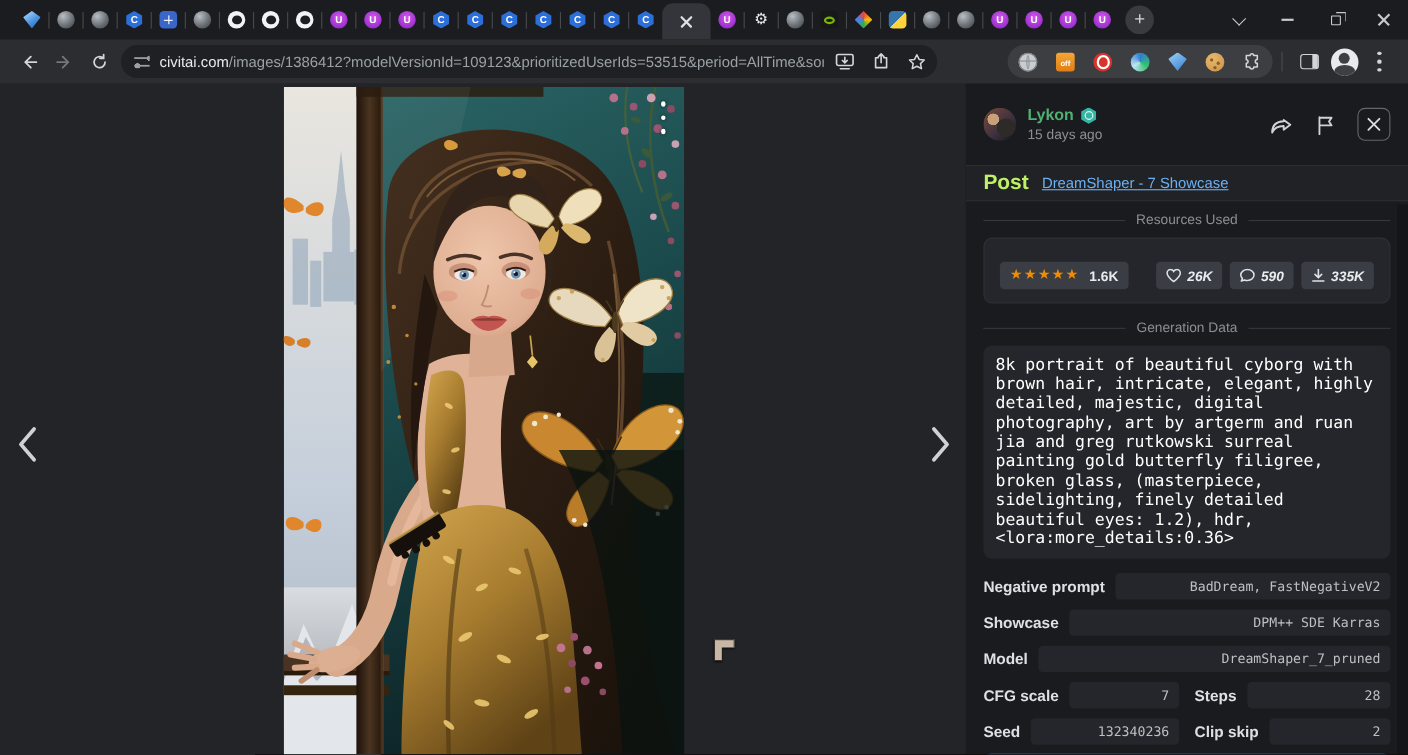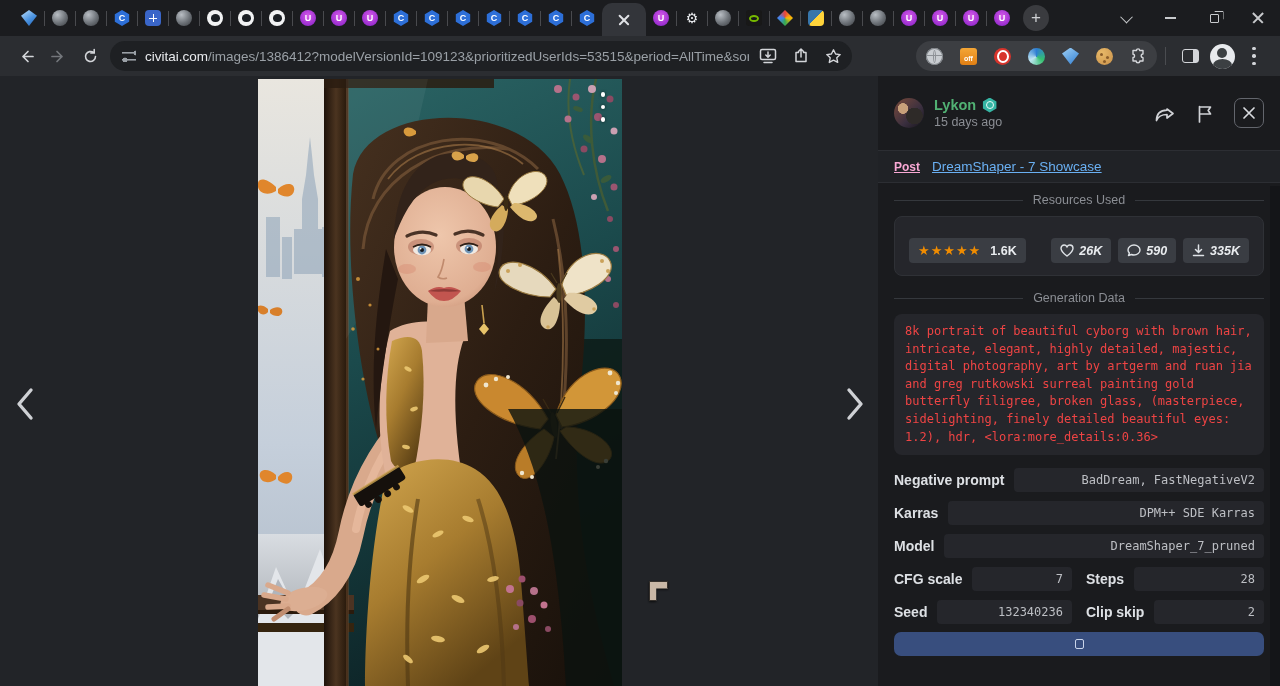--- a/index.html
+++ b/index.html
@@ -101,41 +101,41 @@
                  linear-gradient(135deg,#7a4a3a,#3a2f3f 60%,#16141a); }
   #authmeta { margin-left:10px; }
   #authname { display:flex; align-items:center; gap:6px; font-size:14.5px; font-weight:bold; }
   .verified { width:15px; height:15px; background:#35b5a4; clip-path:polygon(50% 0,95% 26%,95% 74%,50% 100%,5% 74%,5% 26%); display:flex; align-items:center; justify-content:center; }
   .verified::before { content:""; width:6px; height:6px; border:1.8px solid #e9fbf7; border-radius:50%; }
   #authtime { font-size:12.5px; color:#8b8e94; margin-top:2px; }
   #headicons { margin-left:auto; display:flex; align-items:center; gap:20px; }
   .hbtn { display:flex; align-items:center; justify-content:center; }
   #closebtn { width:30px; height:30px; border:1px solid #63666d; border-radius:7px; }
   #postrow { height:33px; background:#202226; border-top:1px solid #2c2e33; border-bottom:1px solid #2c2e33; display:flex; align-items:center; padding:0 16px; gap:12px; }
-  #postlabel { font-size:12px; font-weight:bold; color:#f9a8d4;text-decoration:underline; }
+  #postlabel { font-size:19px; font-weight:bold; color:#bef264; }
   #postlink { font-size:13.5px; text-decoration:underline; }
   #pbody { padding:0 16px; }
   .divider { display:flex; align-items:center; gap:10px; margin:10px 0 9px;justify-content:center; }
   .divider .ln { flex:1; height:1px; background:#35383d; }
   .divider .lb { font-size:12.5px; color:#8b8e94; }
   .card { background:#25262b; border:1px solid #2f3136; border-radius:8px; padding:11px 14px 12px; }
   .cardtop { display:flex; align-items:center; justify-content:space-between; }
   #resname { font-size:15.5px; font-weight:bold; color:#eceef1; }
   .badge { font-size:10.5px; font-weight:bold; letter-spacing:.3px; color:#a5d8ff; background:#1d3a5c; border-radius:4px; padding:3px 9px 4px; }
   .cardstats { display:flex; align-items:center; margin-top:10px; }
   .pill { height:25px; background:#3a3d43; border-radius:4px; display:flex; align-items:center; padding:0 9px; gap:5px; font-size:12.5px; font-weight:bold; color:#e9ecef; }
   .star { color:#f08c00; font-size:13px; font-family:"DejaVu Sans", sans-serif; letter-spacing:1px; }
   #ratecount { margin-left:4px; }
   .statgroup { margin-left:auto; display:flex; gap:7px;font-style:italic; }
   #promptrow { display:flex; align-items:center; margin-top:3px; }
   #promptlabel { font-size:16px; font-weight:bold; color:#eceef1; }
   #txtbadge { margin-left:9px; font-size:10.5px; font-weight:bold; color:#4dabf7; background:#1c3050; border-radius:4px; padding:3px 8px; }
   #copybtn { margin-left:auto; }
   .mono { font-family:"DejaVu Sans Mono", monospace; }
-  #promptbox { margin-top:8px; background:#25262b; border-radius:8px; padding:9px 11px; font-size:12px; line-height:17.6px; color:#ef4444; }
+  #promptbox { margin-top:8px; background:#25262b; border-radius:8px; padding:9px 11px; font-size:15px; line-height:17.6px; color:#ffffff; }
   #params { margin-top:13px; display:flex; flex-wrap:wrap; gap:9px 14px; }
   .prow { display:flex; align-items:center; gap:10px; height:24px; }
   .prow.full { width:100%; }
   .prow.half { width:calc(50% - 7px); }
   .plabel { font-size:14px; font-weight:bold; color:#dde0e4; white-space:nowrap; flex:none; }
   .pval { flex:1; height:24px; background:#25262b; border-radius:4px; display:flex; align-items:center; justify-content:flex-end; padding:0 9px; font-size:12px; color:#bdbfc4; white-space:nowrap; overflow:hidden; }
   #bluebtn { margin-top:8px; height:24px; background:#384e7e; border-radius:7px; display:flex; justify-content:center; padding-top:7px; }
   #bluebtn i { width:9px; height:10px; border:1.5px solid #c9d4ea; border-radius:2px; display:block; }
   #gutter { position:absolute; right:0; top:110px; bottom:0; width:10px; background:#141518; }
 </style>
@@ -767,21 +767,21 @@
       </div>
 
       <div id="promptbox" class="mono">8k portrait of beautiful cyborg with brown hair, intricate, elegant, highly detailed, majestic, digital photography, art by artgerm and ruan jia and greg rutkowski surreal painting gold butterfly filigree, broken glass, (masterpiece, sidelighting, finely detailed beautiful eyes: 1.2), hdr, &lt;lora:more_details:0.36&gt;</div>
 
       <div id="params">
           <div class="prow full">
             <span class="plabel">Negative prompt</span>
             <span class="pval mono">BadDream, FastNegativeV2</span>
           </div>
           <div class="prow full">
-            <span class="plabel">Karras</span>
+            <span class="plabel">Showcase</span>
             <span class="pval mono">DPM++ SDE Karras</span>
           </div>
           <div class="prow full">
             <span class="plabel">Model</span>
             <span class="pval mono">DreamShaper_7_pruned</span>
           </div>
           <div class="prow half">
             <span class="plabel">CFG scale</span>
             <span class="pval mono">7</span>
           </div>

